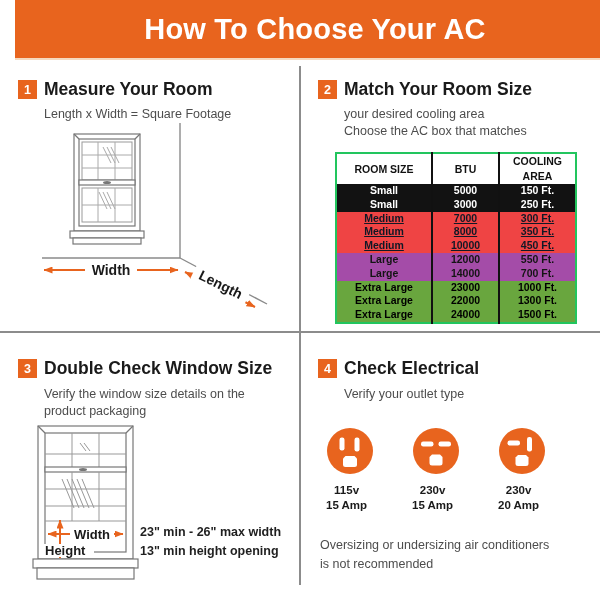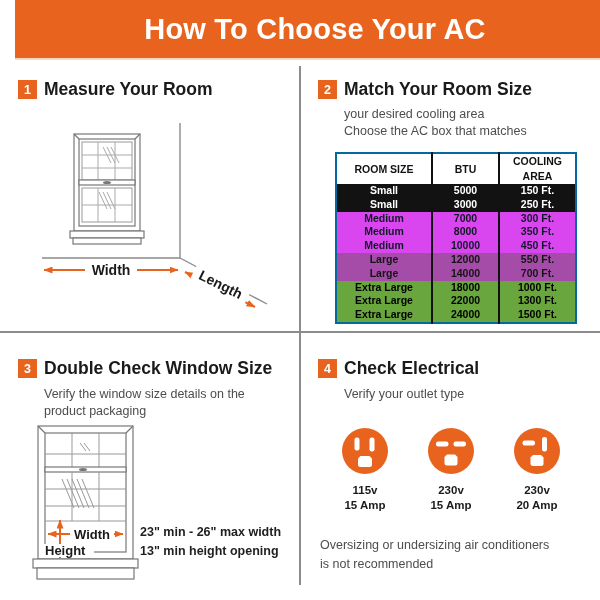--- a/index.html
+++ b/index.html
@@ -24,60 +24,61 @@
   #q4{left:300px;top:333px;height:267px;}
 
   .step-head{position:absolute;left:18px;display:flex;align-items:center;}
   .badge{width:19px;height:19px;background:#E8641E;color:#fff;font-size:12.5px;font-weight:bold;
          display:flex;align-items:center;justify-content:center;margin-right:7px;flex:0 0 auto;}
   .step-title{font-size:17.5px;font-weight:bold;color:#1A1A1A;white-space:nowrap;}
   .subtitle{position:absolute;left:44px;font-size:12.5px;color:#4D4D4D;line-height:17px;}
 
   
   .ac-table{position:absolute;left:35px;top:93px;width:240px;border-collapse:collapse;
-            border:2px solid #0369a1;table-layout:fixed;}
+            border:2px solid #22c55e;table-layout:fixed;}
   .ac-table th{background:#fff;color:#111;font-size:10.5px;font-weight:bold;line-height:15px;
             padding:0;text-align:center;border-right:2px solid #111;}
   .ac-table td{font-size:10.5px;font-weight:bold;text-align:center;line-height:13.8px;
             padding:0;border-right:2px solid #111;}
   .ac-table th:last-child,.ac-table td:last-child{border-right:none;}
   .row-small{background:#121212;color:#fff;margin-top:37px;}
-  .row-medium{background:#d946ef;color:#101826;}
+  .row-medium{background:#ef4444;color:#101826;text-decoration:underline;}
   .row-large{background:#A44CA8;color:#141414;}
   .row-xlarge{background:#69A63E;color:#000000;}
 
   svg text{font-family:"Liberation Sans","DejaVu Sans",sans-serif;}
   .illus{position:absolute;}
 
   
   .bold-note{position:absolute;font-size:12.5px;font-weight:bold;color:#1F1F1F;line-height:19px;}
   .gray-note{position:absolute;font-size:12.5px;color:#4D4D4D;line-height:19px;}
 
   
   .outlet-row{position:absolute;left:26px;top:94px;width:250px;display:flex;justify-content:space-between;}
-  .outlet{width:78px;display:flex;flex-direction:column;align-items:center;}
+  .outlet{width:78px;display:flex;flex-direction:column;align-items:flex-start;}
   .outlet-label{margin-top:8px;text-align:center;font-size:11.5px;font-weight:bold;color:#1A1A1A;line-height:15px;}
 </style>
 </head>
 <body>
 
 <div id="page">
 
   <div id="header">
     <div class="title">How To Choose Your AC</div>
   </div>
 
   <div class="v-divider"></div>
   <div class="h-divider"></div>
 
   <div id="q1" class="quad">
     <div class="step-head" style="top:20px;">
       <div class="badge">1</div>
       <div class="step-title">Measure Your Room</div>
     </div>
+    <div class="subtitle" style="top:47px;">Length x Width = Square Footage</div>
 
     <svg class="illus" style="left:15px;top:62px;" width="280" height="200" viewBox="0 0 280 200">
       <defs>
         <marker id="ah1" markerUnits="userSpaceOnUse" markerWidth="9" markerHeight="7" refX="8.5" refY="3.5" orient="auto-start-reverse">
           <path d="M0,0 L9,3.5 L0,7 Z" fill="#E8641E"></path>
         </marker>
       </defs>
 
       <g stroke="#8a8a8a" stroke-width="1.4">
         <line x1="165" y1="2" x2="165" y2="137"></line>
@@ -185,21 +186,21 @@
           <td>12000</td>
           <td>550 Ft.</td>
           </tr>
         <tr class="row-large">
           <td>Large</td>
           <td>14000</td>
           <td>700 Ft.</td>
           </tr>
         <tr class="row-xlarge">
           <td>Extra Large</td>
-          <td>18000</td>
+          <td>23000</td>
           <td>1000 Ft.</td>
           </tr>
         <tr class="row-xlarge">
           <td>Extra Large</td>
           <td>22000</td>
           <td>1300 Ft.</td>
           </tr>
         <tr class="row-xlarge">
           <td>Extra Large</td>
           <td>24000</td>

